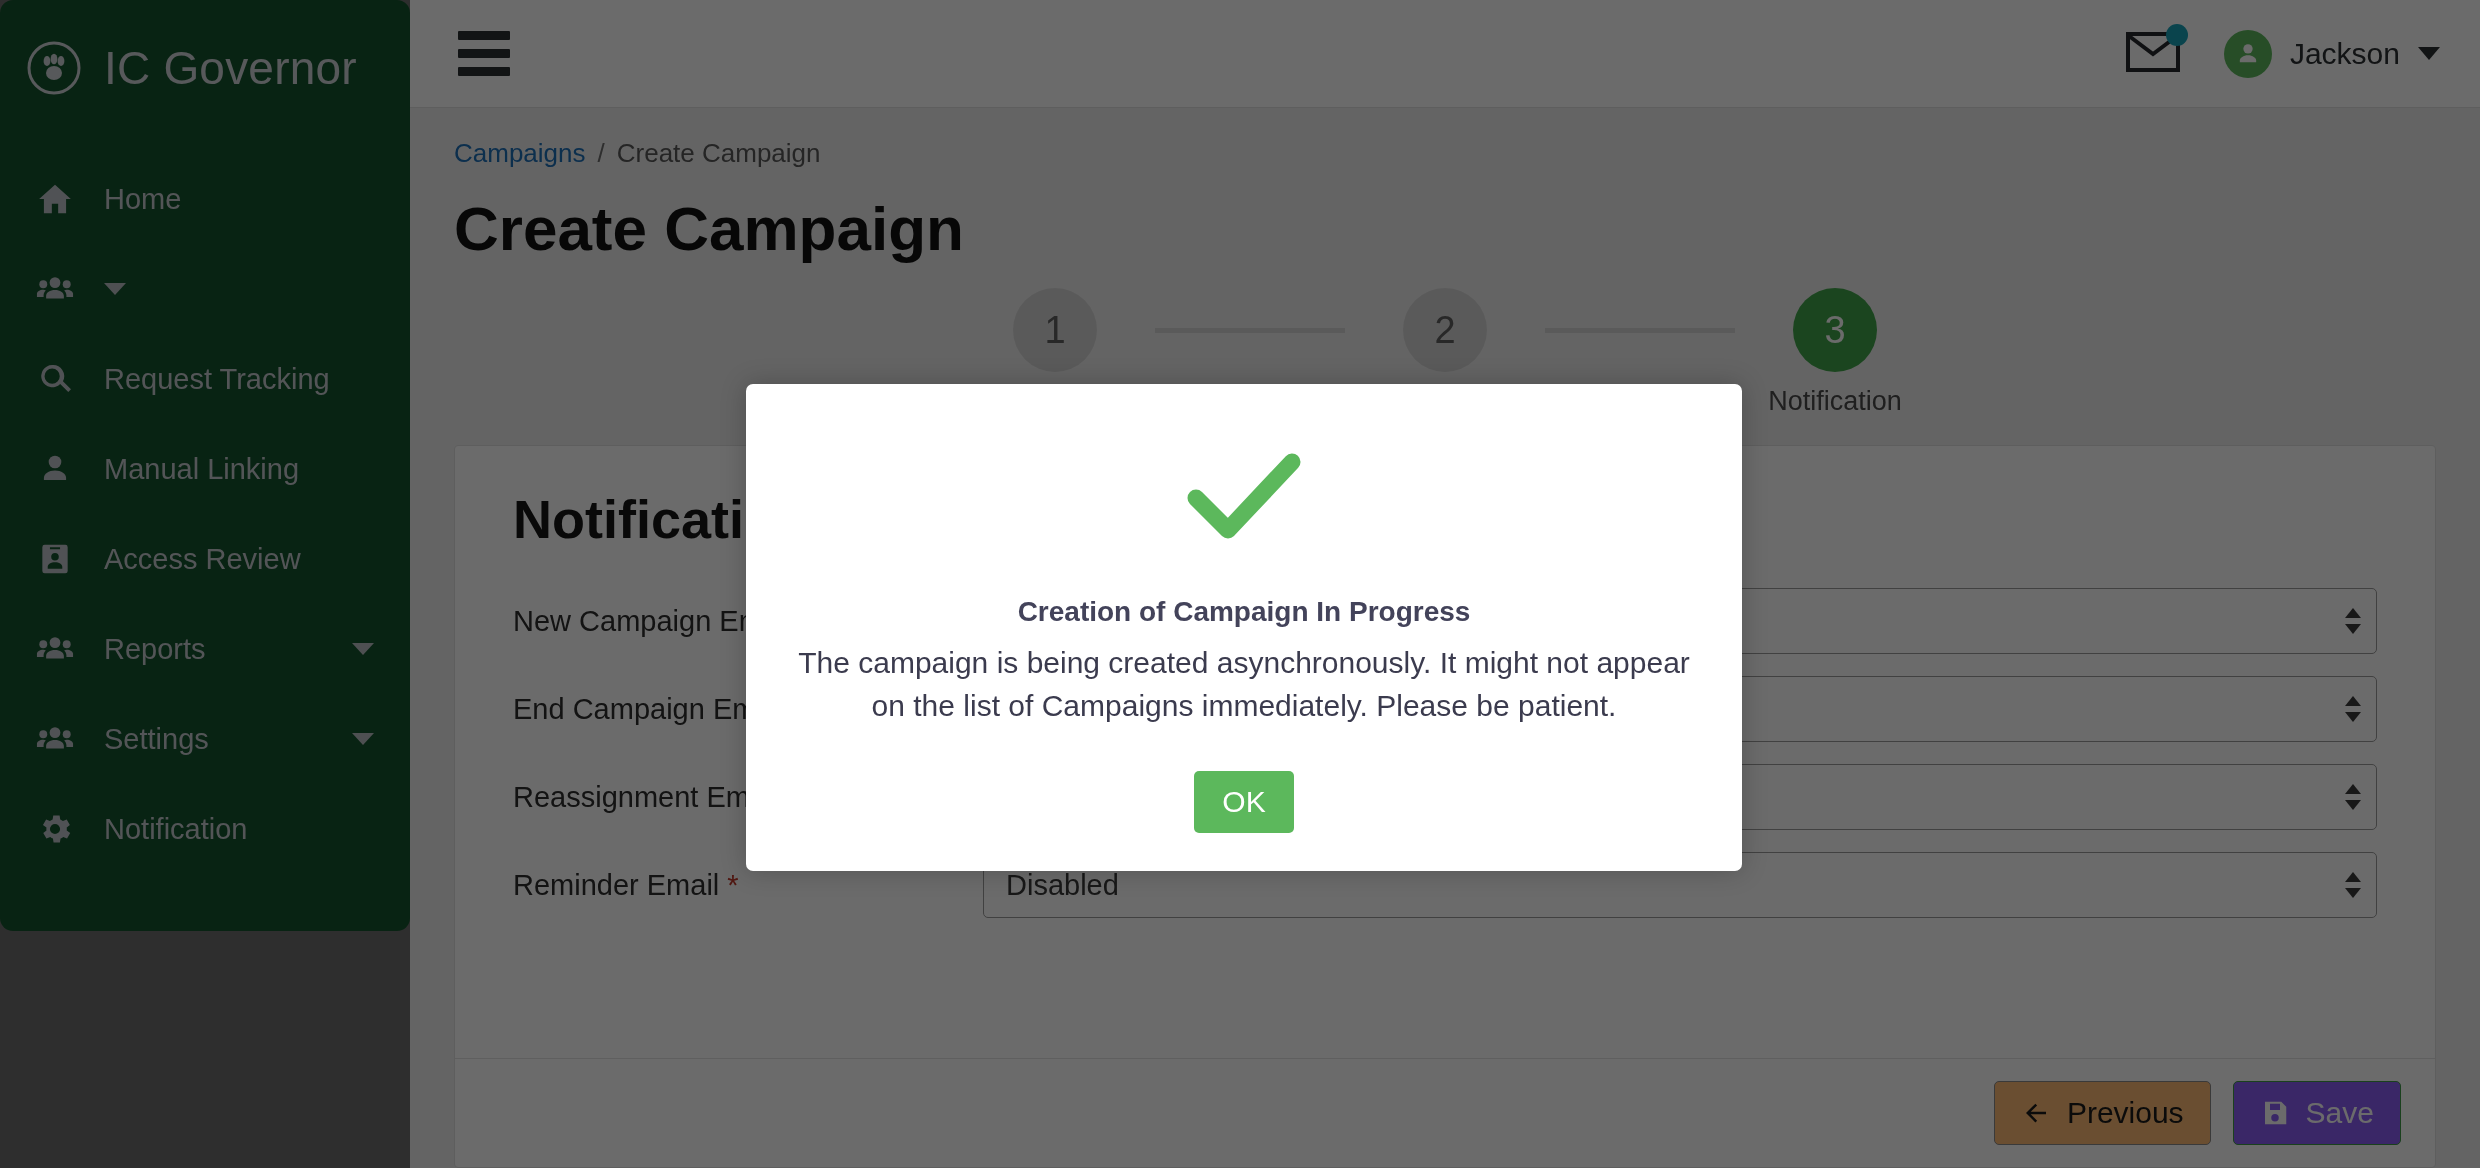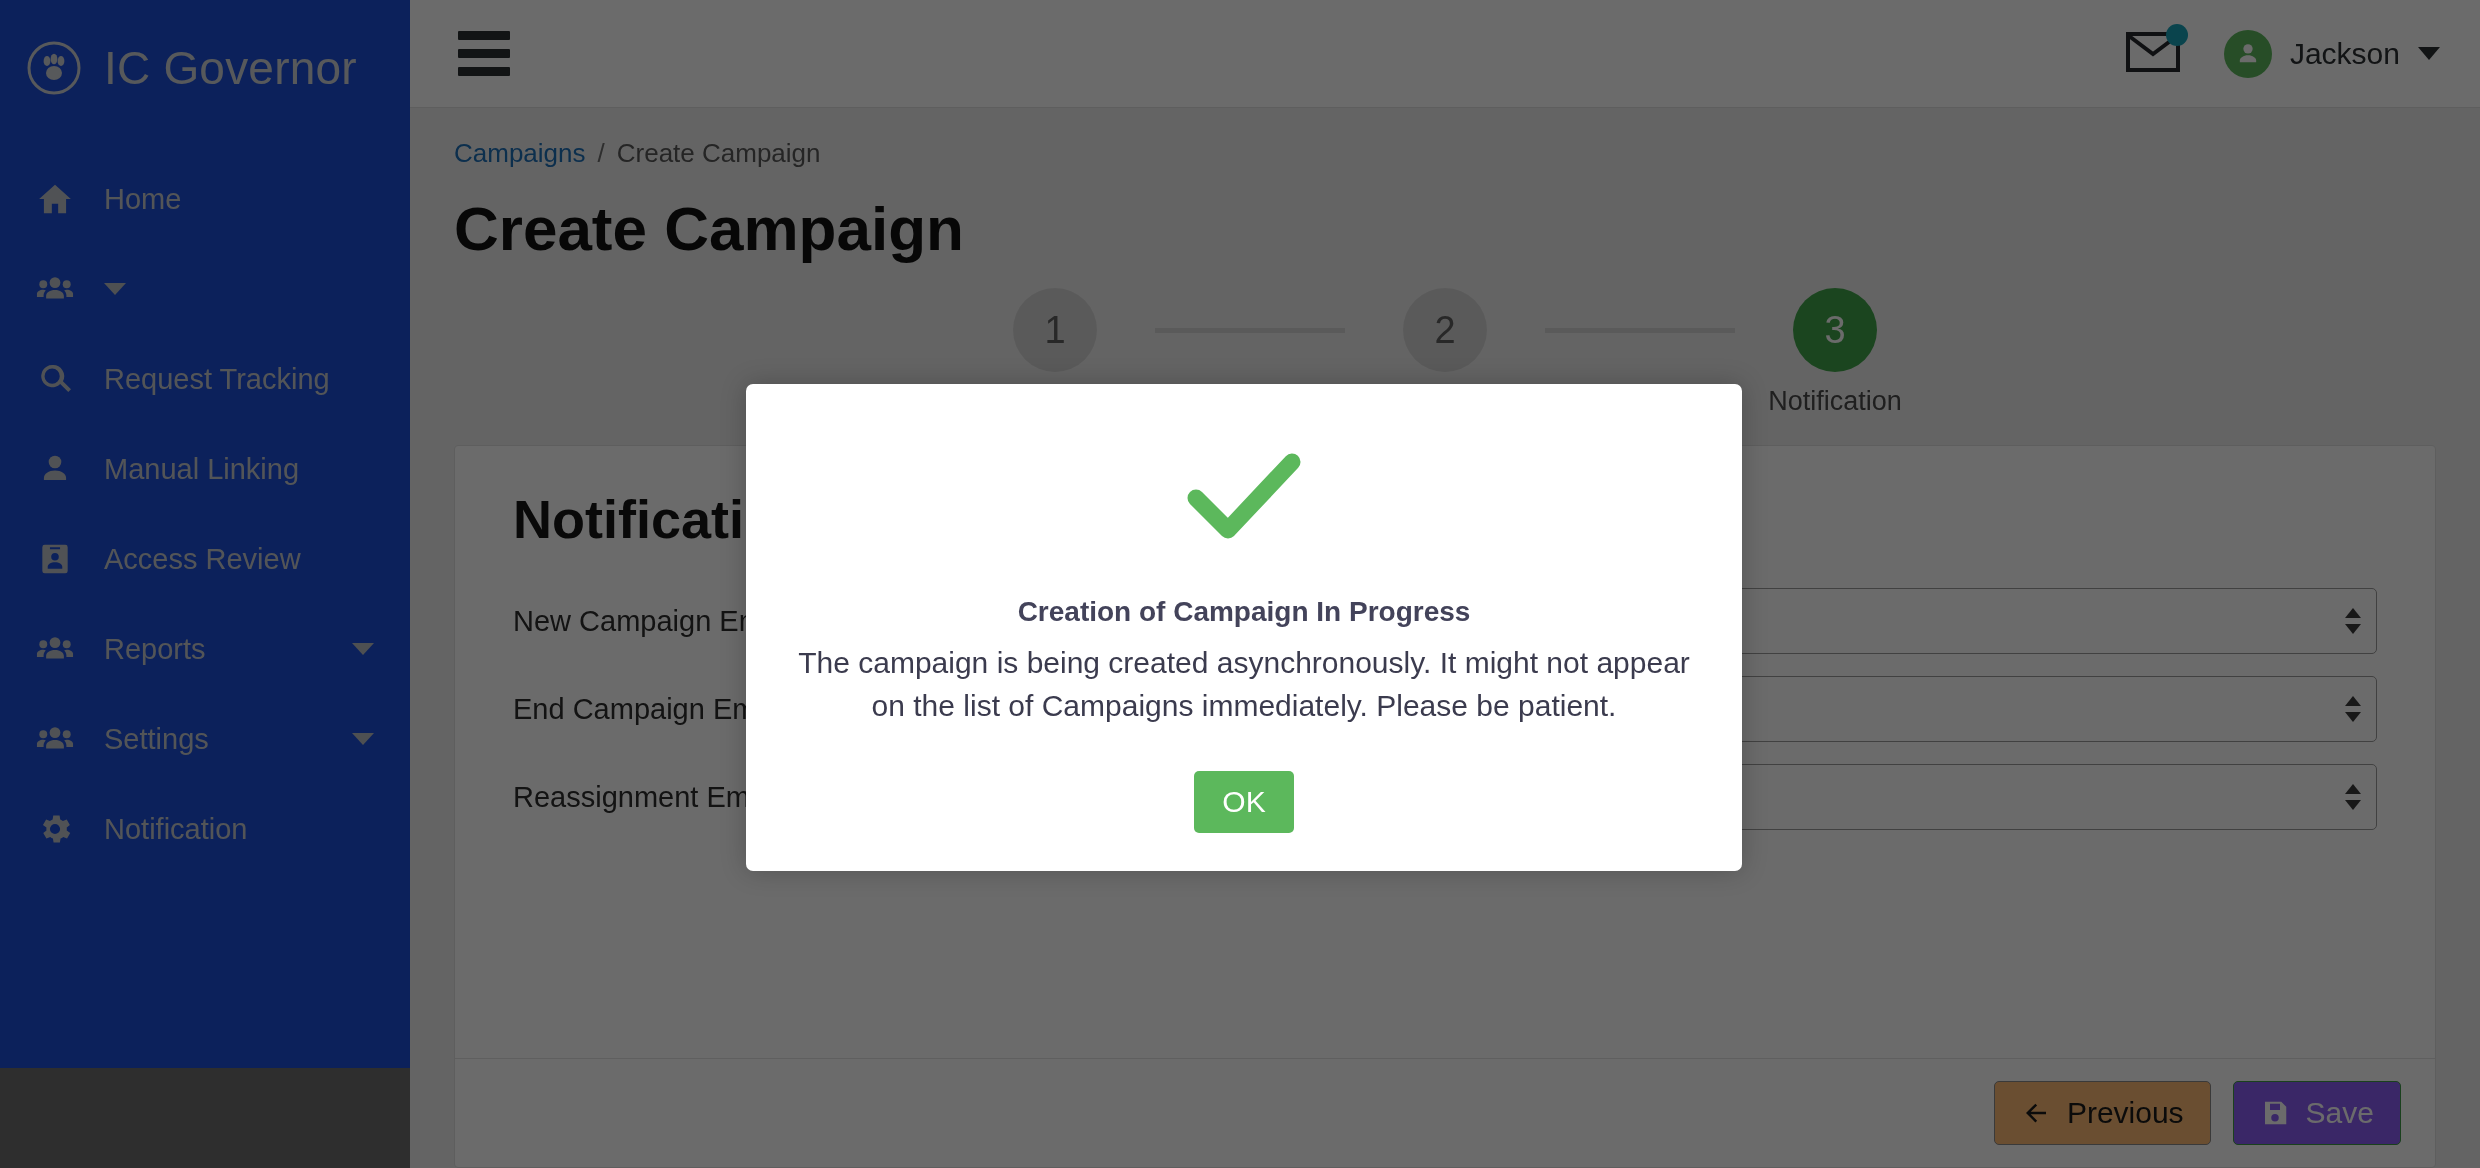--- a/index.html
+++ b/index.html
@@ -12,24 +12,25 @@
 
   
   #app {
     position: absolute; inset: 0;
     display: flex;
     filter: brightness(0.42);
   }
 
   
   .sidebar {
-    width: 410px; height: 1068px;
-    background: #1d4ed8;
+    width: 410px; height: 931px;
+    background: #14532d;
     flex: 0 0 410px;
     color: #c8ccd2;
+    border-radius: 13px;
   }
   .brand {
     display: flex; align-items: center;
     gap: 22px;
     padding: 28px 0 0 26px;
     height: 108px;
   }
   .brand-logo { width: 56px; height: 56px; flex: 0 0 56px; }
   .brand-name { font-size: 46px; font-weight: 400; color: #cfd3d8; letter-spacing: .2px; }
 
@@ -363,20 +364,32 @@
             <div class="select-box">
                 <span>Disabled</span>
               </div>
             <span class="spinner">
                 <i class="spin-up"></i>
                 <i class="spin-dn"></i>
               </span>
           </div>
         </div>
 
+        <div class="form-row">
+          <label class="form-label"><span>Reminder Email</span> <span class="req">*</span></label>
+          <div class="form-control">
+            <div class="select-box">
+                <span>Disabled</span>
+              </div>
+            <span class="spinner">
+                <i class="spin-up"></i>
+                <i class="spin-dn"></i>
+              </span>
+          </div>
+        </div>
       </div>
 
       <div class="card-footer">
         <div class="btn btn-default">
           <svg viewBox="0 0 24 24">
               <path d="M20 11H7.8l5.1-5.1-1.4-1.4L4 12l7.5 7.5 1.4-1.4L7.8 13H20z" fill="#1b1b1b"></path>
             </svg>
           <span>Previous</span>
         </div>
         <div class="btn btn-save">

